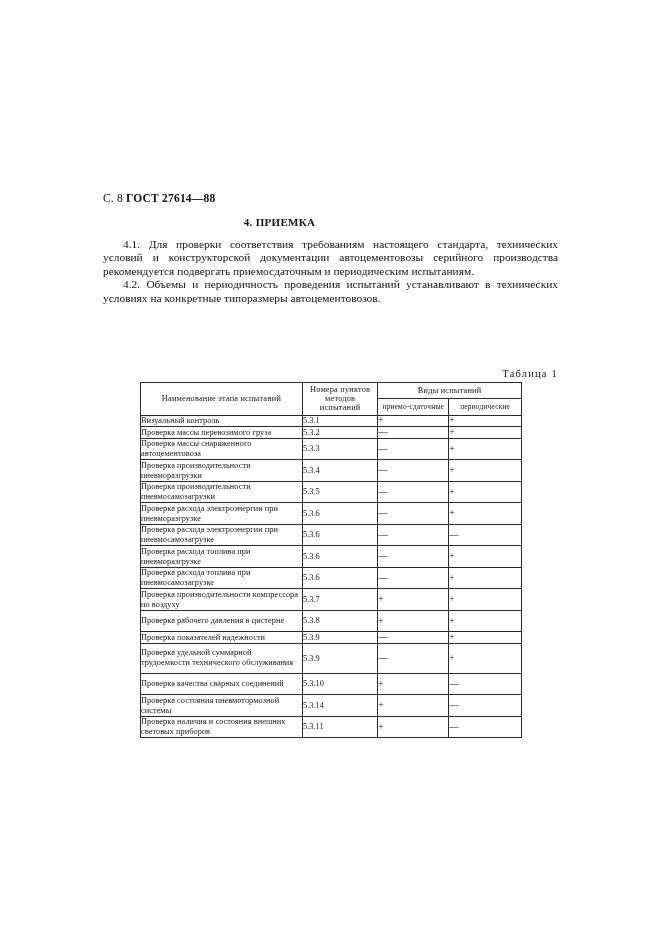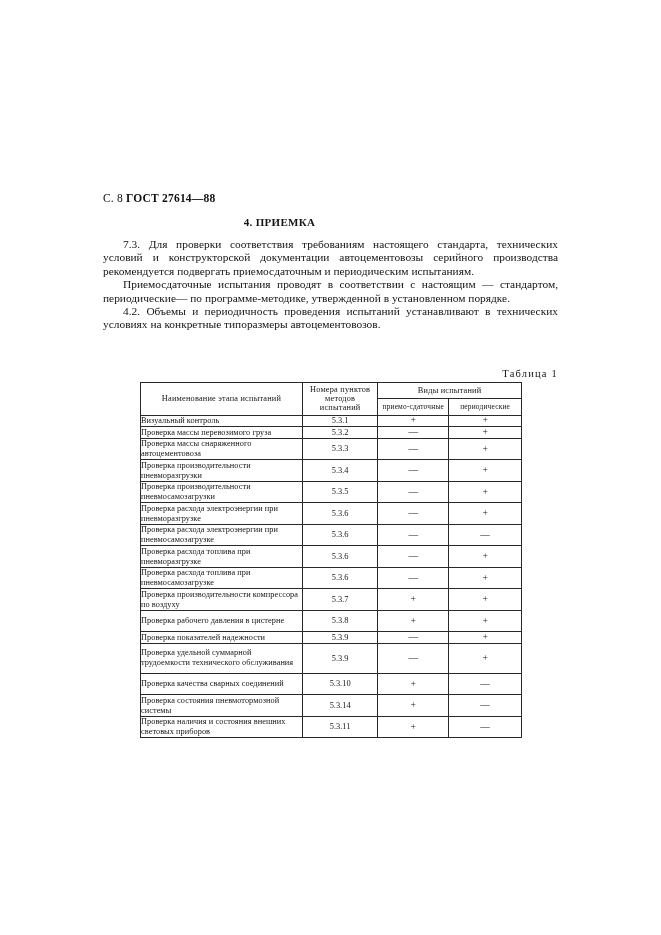--- a/index.html
+++ b/index.html
@@ -91,21 +91,21 @@
   th.col-num { width: 74px; }
   th.col-vid { }
   th.sub { font-size: 7.4px; line-height: 8.4px; width: 70px;}
   td.name {
     text-align: left;
     padding: 0 2px 0 3px;
     line-height: 9.9px;
     letter-spacing: 0.05px;
   }
   td.num, td.mark {
-    text-align: center;
+    text-align: left;
     font-size: 8.4px;
   }
   td.mark {
     font-size: 9.5px;
     line-height: 9px;
   }
   tr.r-tall td { height: 20.5px; }
   tr.r-short td { height: 10.6px; }
 </style>
 </head>
@@ -114,22 +114,21 @@
 <div class="page">
 
   <div class="header">
     <span>С. 8</span>
     <span class="bold">ГОСТ 27614—88</span>
   </div>
 
   <div class="section-title">4. ПРИЕМКА</div>
 
   <div class="body-text">
-    <p>7.3. Для проверки соответствия требованиям настоящего стандарта, технических условий и конструкторской документации автоцементовозы серийного производства рекомендуется подвергать приемосдаточным и периодическим испытаниям.</p>
-    <p>Приемосдаточные испытания проводят в соответствии с настоящим — стандартом, периодические— по программе-методике, утвержденной в установленном порядке.</p>
+    <p>4.1. Для проверки соответствия требованиям настоящего стандарта, технических условий и конструкторской документации автоцементовозы серийного производства рекомендуется подвергать приемосдаточным и периодическим испытаниям.</p>
     <p>4.2. Объемы и периодичность проведения испытаний устанавливают в технических условиях на конкретные типоразмеры автоцементовозов.</p>
   </div>
 
   <div class="table-caption">Таблица 1</div>
 
   <table class="spec">
     <thead>
       <tr>
         <th class="col-name" rowspan="2">Наименование этапа испытаний</th>
         <th class="col-num" rowspan="2">Номера пунктов методов испытаний</th>

